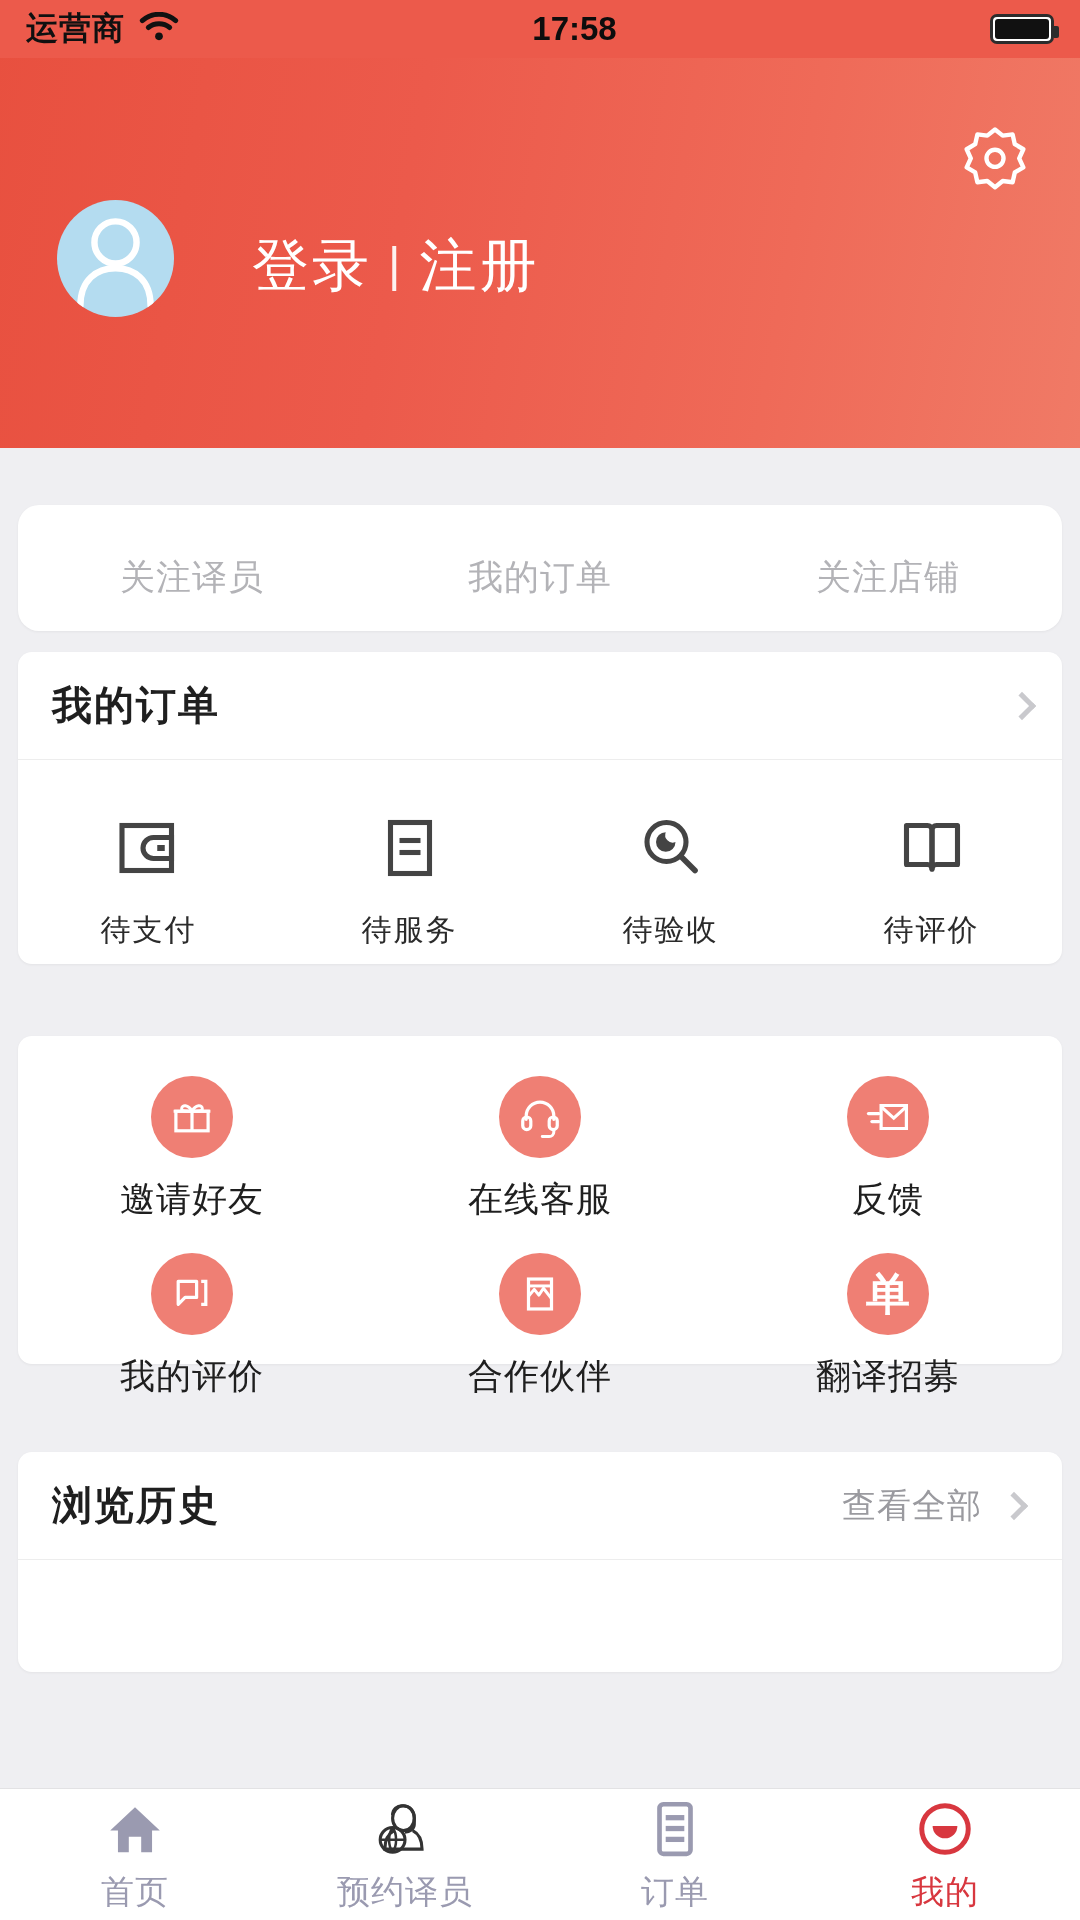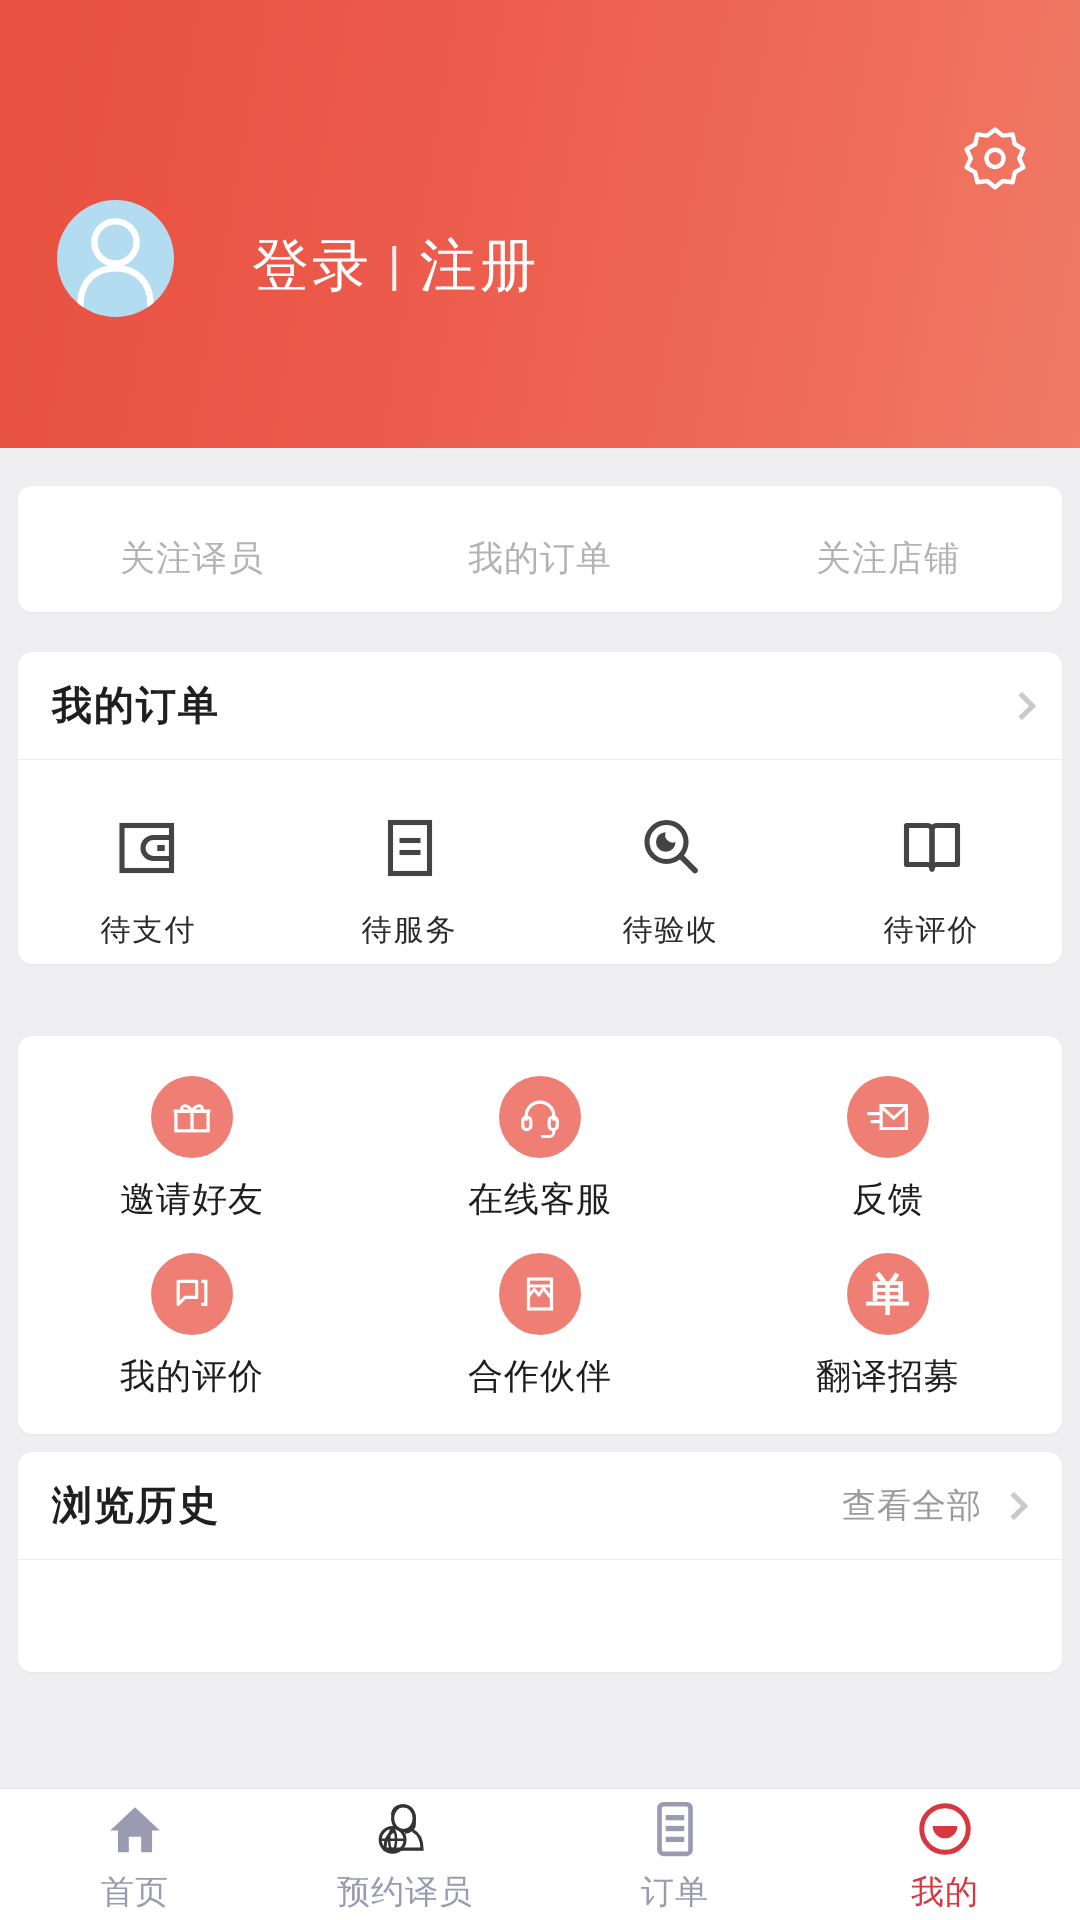--- a/index.html
+++ b/index.html
@@ -52,21 +52,21 @@
   }
   .login-text .sep{ font-size:48px; opacity:.92; margin:0 16px; position:relative; top:-4px; }
 
   
   .card{
     position:absolute; left:18px; width:1044px; background:#fff;
     border-radius:14px; box-shadow:0 1px 3px rgba(0,0,0,.05);
   }
 
   
-  #follow-card{ top:486px; height:126px; }
+  #follow-card{ top:505px; height:126px;border-radius:21px; }
   .follow-row{
     display:flex; height:100%; align-items:flex-end; padding-bottom:30px;
   }
   .follow-col{ flex:1; text-align:center; }
   .follow-col .lbl{ font-size:35px; color:#b3b3b7; letter-spacing:1px; }
   .follow-col .num{ font-size:34px; color:#333; min-height:0; }
 
   
   #orders-card{ top:652px; height:186px; }
   .order-head{
@@ -77,21 +77,21 @@
   .order-head .spacer{ flex:1; }
   .chev{ display:inline-block; width:20px; height:20px;
          border-right:5px solid #c9c9cd; border-top:5px solid #c9c9cd;
          transform:rotate(45deg); }
   #orders-card{ height:312px; }
   .order-grid{ display:flex; height:242px; align-items:center; }
   .order-item{ flex:1; display:flex; flex-direction:column; align-items:center; gap:22px; }
   .order-item .lab{ font-size:30px; color:#2b2b2b; letter-spacing:2px; }
 
   
-  #shortcuts-card{ top:1036px; height:398px; padding:26px 0 20px; }
+  #shortcuts-card{ top:1036px; height:328px; padding:26px 0 20px; }
   .sc-grid{ display:flex; flex-wrap:wrap; }
   .sc-item{ width:33.333%; display:flex; flex-direction:column; align-items:center; gap:18px;
             padding:14px 0 16px; }
   .sc-circle{
     width:82px; height:82px; border-radius:50%; background:#ef7f74;
     display:flex; align-items:center; justify-content:center;
   }
   .sc-item .lab{ font-size:35px; color:#1f1f1f; letter-spacing:1px; }
 
   
@@ -139,20 +139,38 @@
           <path d="M20 92 C20 70 34 60 50 60 C66 60 80 70 80 92" fill="none" stroke="#ffffff" stroke-width="5.5" stroke-linecap="round"></path>
         </svg>
       </span>
     </div>
 
     <div class="login-text">
       <span>登录</span><span class="sep">|</span><span>注册</span>
     </div>
   </div>
 
+  <div class="statusbar">
+    <div class="sb-left">
+      <span class="sb-carrier">运营商</span>
+      <span>
+        <svg width="40" height="30" viewBox="0 0 24 18">
+          <path d="M2 5.2 A15 15 0 0 1 22 5.2" fill="none" stroke="#111" stroke-width="3" stroke-linecap="round"></path>
+          <path d="M5.6 9.3 A10 10 0 0 1 18.4 9.3" fill="none" stroke="#111" stroke-width="3" stroke-linecap="round"></path>
+          <circle cx="12" cy="14.6" r="2.3" fill="#111"></circle>
+        </svg>
+      </span>
+    </div>
+    <div class="sb-center">17:58</div>
+    <div class="sb-right">
+      <span class="battery">
+          <i></i>
+        </span>
+    </div>
+  </div>
 
   <div class="card" id="follow-card">
     <div class="follow-row">
       <div class="follow-col">
         <div class="num"></div>
         <div class="lbl">关注译员</div>
       </div>
       <div class="follow-col">
         <div class="num"></div>
         <div class="lbl">我的订单</div>

